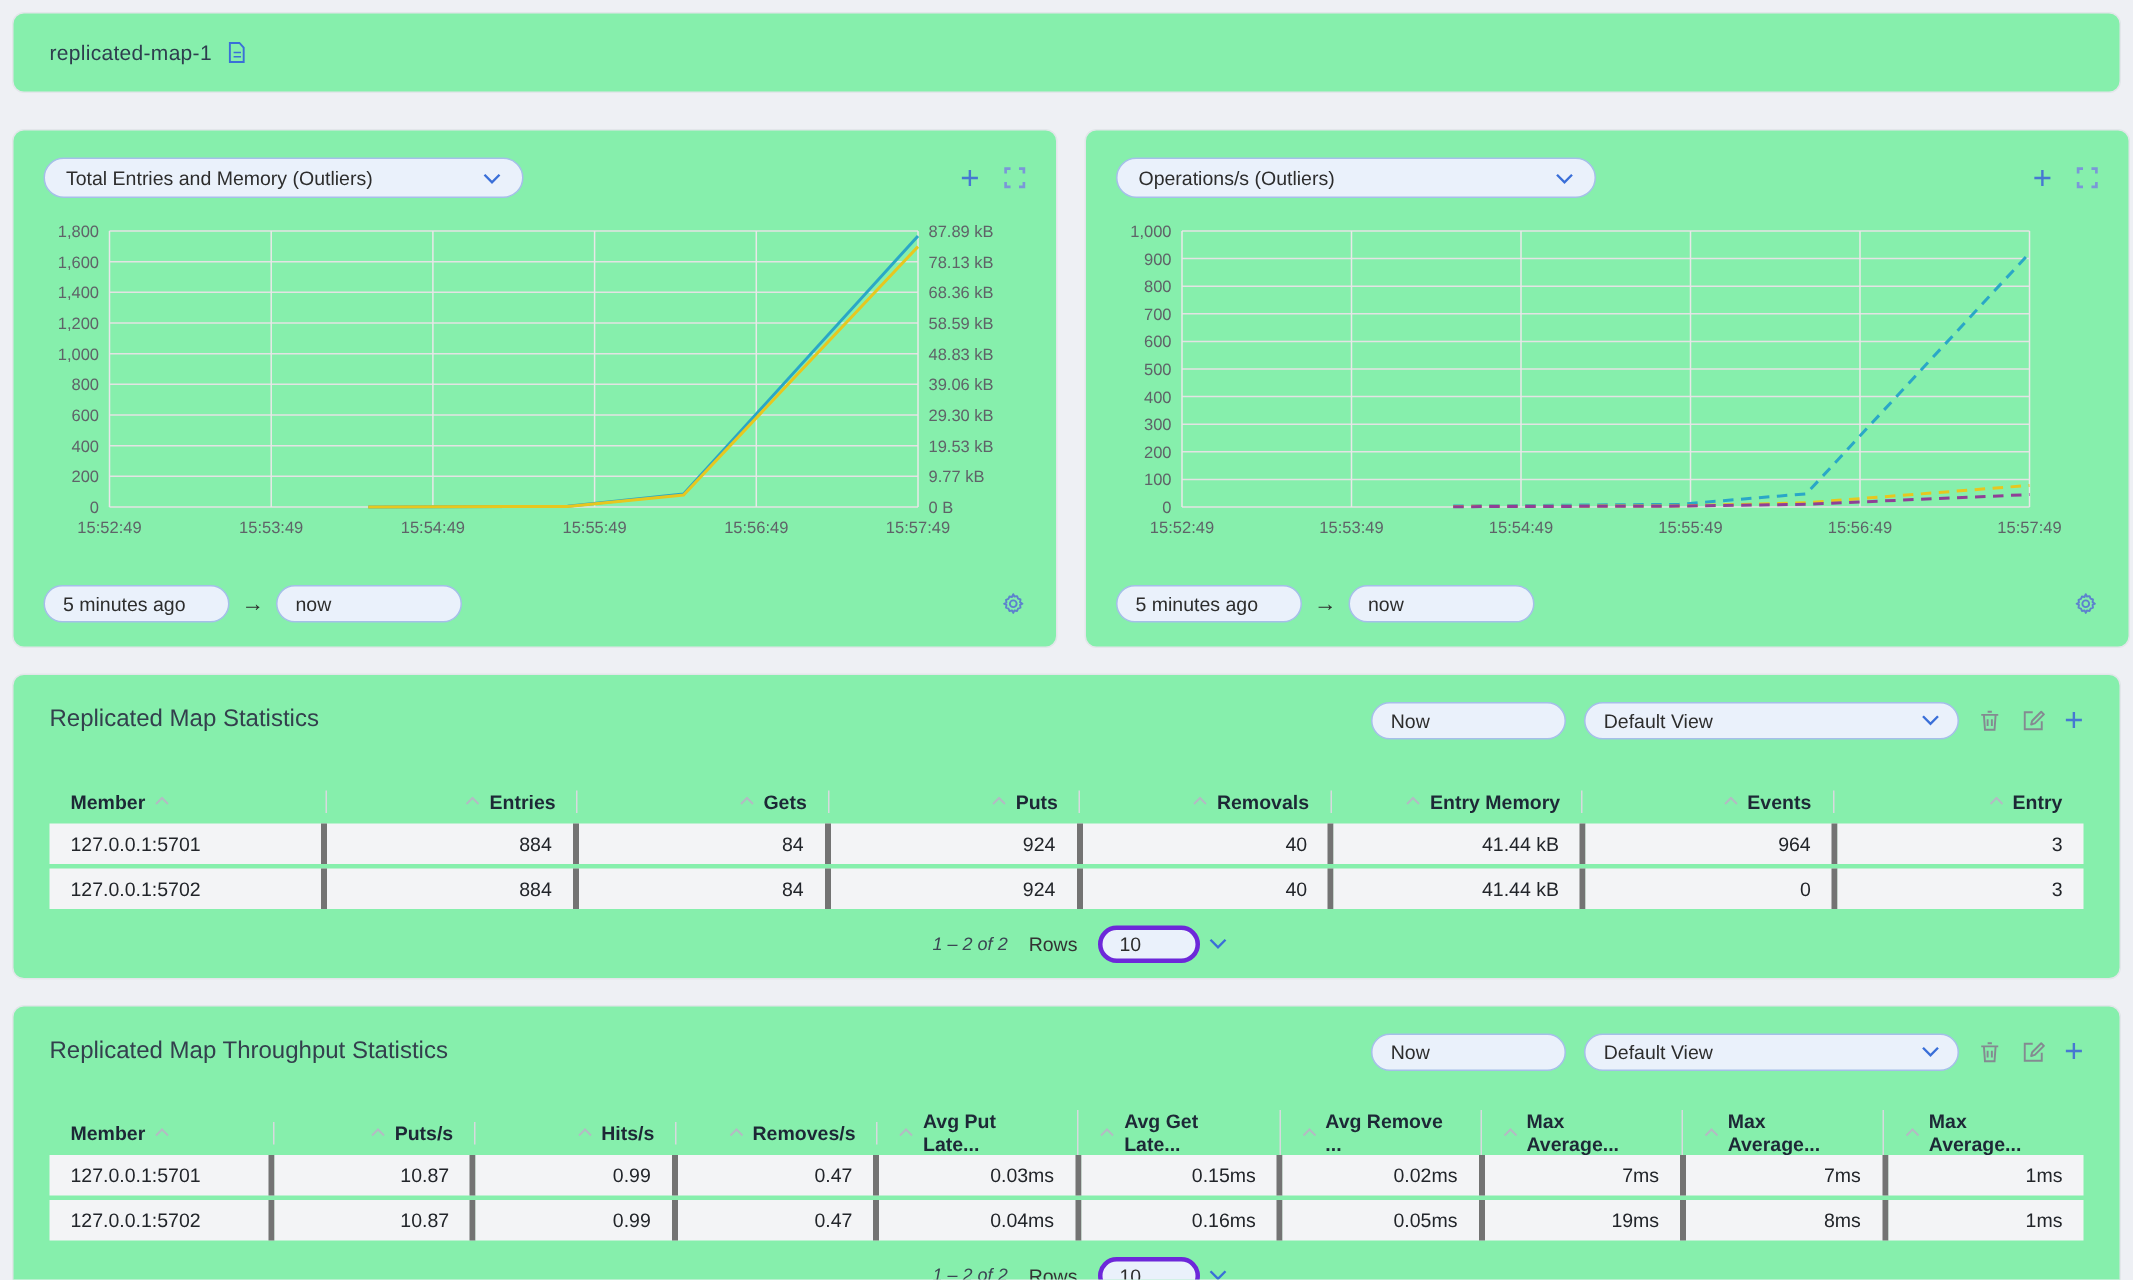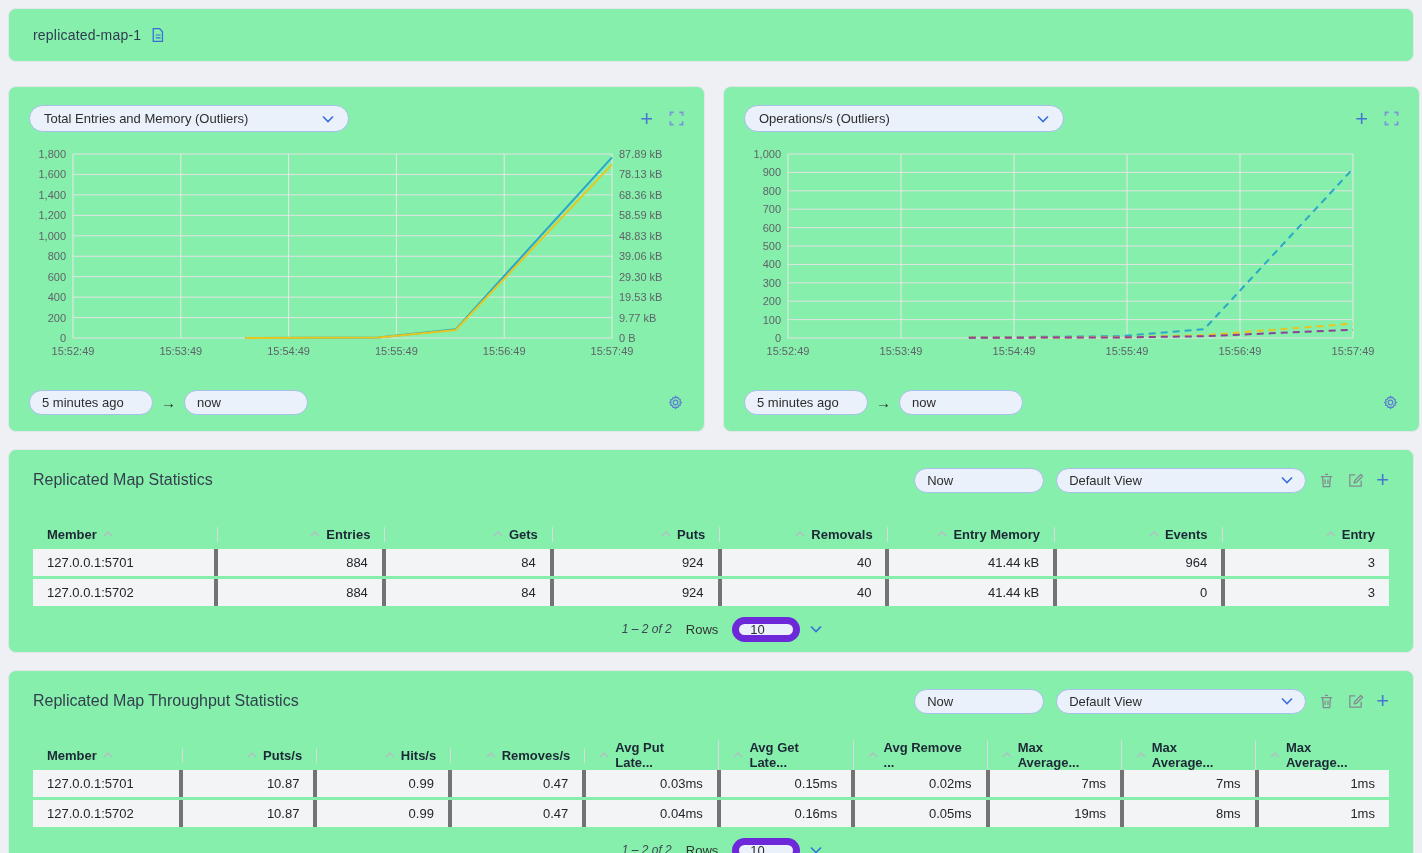--- a/index.html
+++ b/index.html
@@ -81,21 +81,21 @@
   .col-flex-1 { flex:1; }
   .col-member-2 { width:150px; flex:none; }
   .col-flex-2 { flex:1; }
 
   .pagination { display:flex; align-items:center; justify-content:center; gap:14px; margin-top:10px; height:26px; }
   .pg-range { font-size:12px; color:#3c4654;font-style:italic; }
   .pg-rows { font-size:13px; color:#333; }
   .rows-select {
     display:flex; align-items:center; justify-content:space-between;
     width:68px; height:25px; padding:0 11px;
-    background:#eaf1fb; border:7px solid #6d28d9; border-radius:13px;
+    background:#eaf1fb; border:3px solid #6d28d9; border-radius:13px;
     font-size:13px; color:#2d2d2d; cursor:pointer;gap:45px;
   }
 </style>
 </head>
 <body>
 
 <div class="page">
 
   <div class="card topbar">
     <span class="title">replicated-map-1</span>

